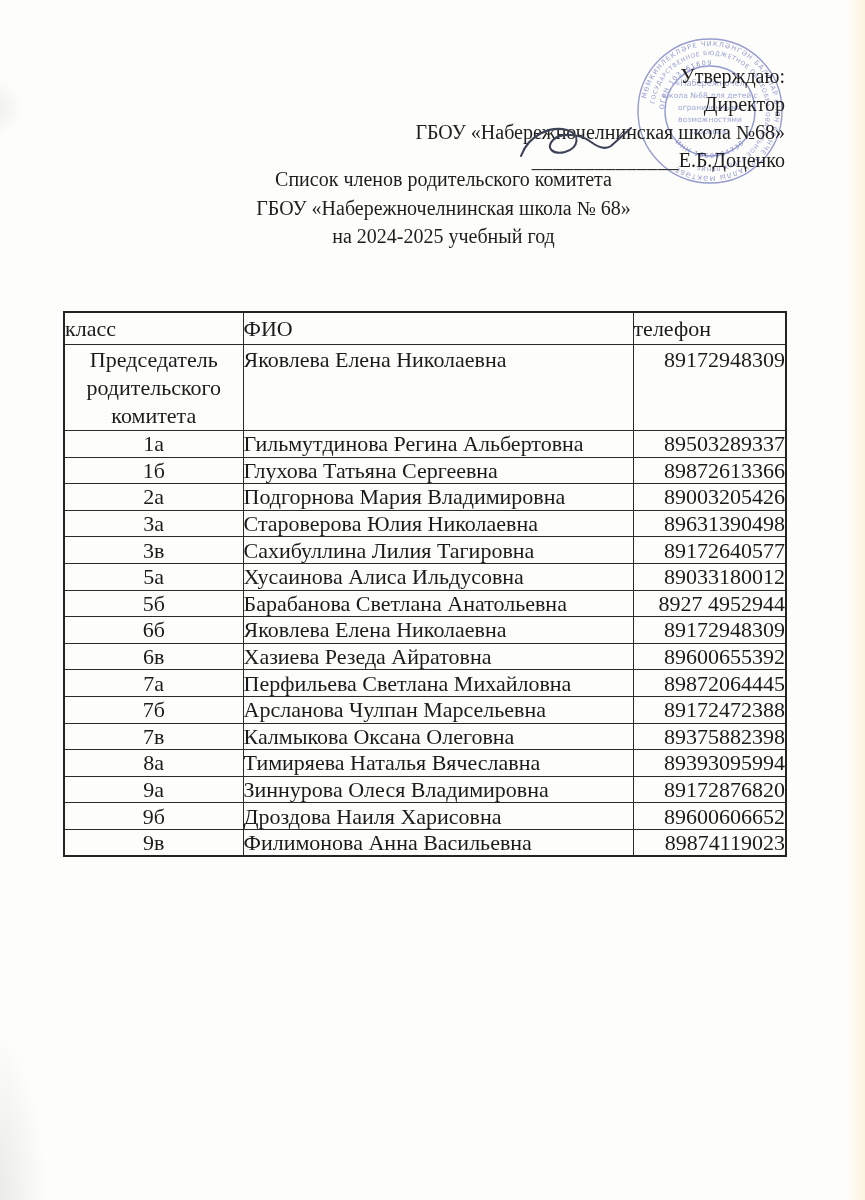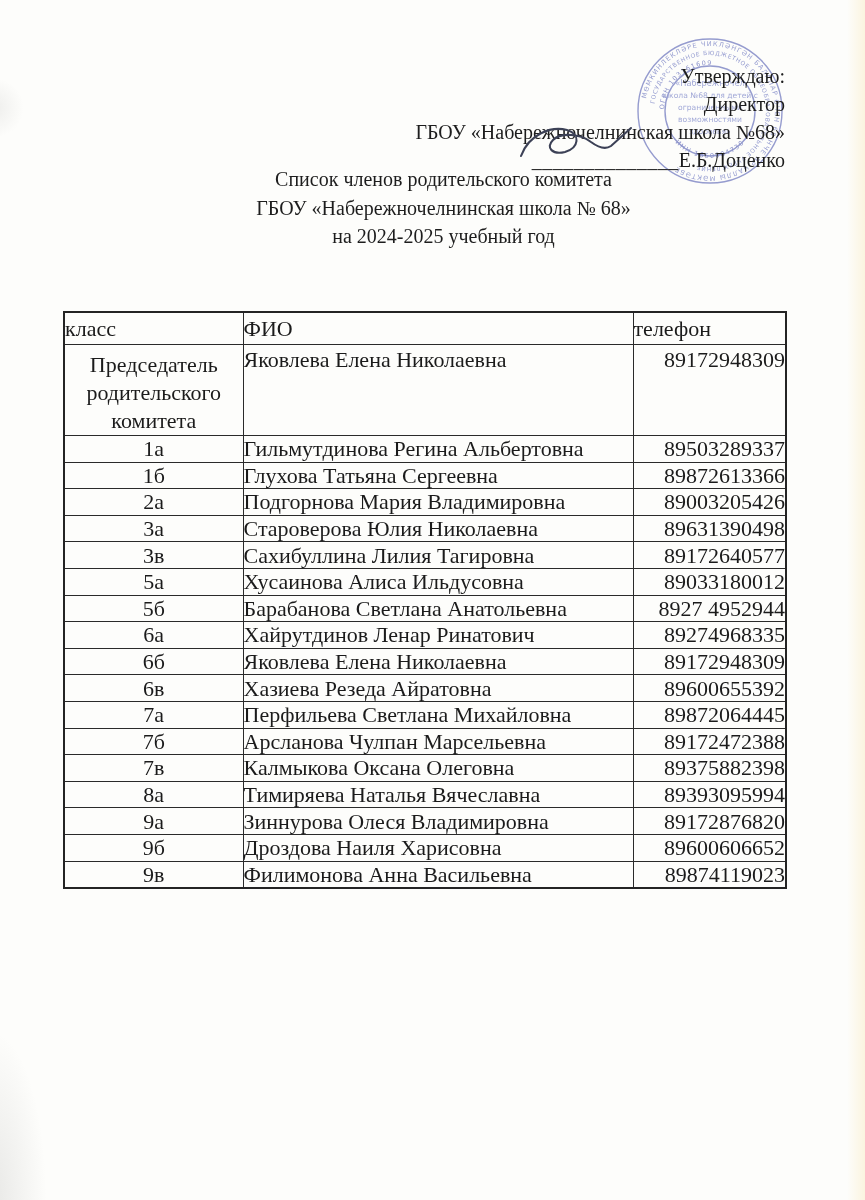--- a/index.html
+++ b/index.html
@@ -80,21 +80,21 @@
     height:31px;
     font-weight:normal;
     text-align:left;
     vertical-align:middle;
   }
   td.col-class{text-align:center;vertical-align:middle;line-height:1.05;}
   td.col-name{text-align:left;vertical-align:middle;padding-left:9px;line-height:1.05;}
   td.col-phone{text-align:right;vertical-align:middle;line-height:1.05;}
   tr.data-row{height:26.6px;}
   tr.chair-row{height:84px;}
-  tr.chair-row td.col-class{vertical-align:top;line-height:28px;padding-top:6px;}
+  tr.chair-row td.col-class{vertical-align:top;line-height:28px;padding-top:1px;}
   tr.chair-row td.col-name{vertical-align:top;padding-top:3px;}
   tr.chair-row td.col-phone{vertical-align:top;padding-top:3px;}
 </style>
 </head>
 <body>
 
 <div class="page">
 
   <div class="scan-edge-right"></div>
   <div class="scan-smudge-bl"></div>
@@ -199,25 +199,20 @@
           <td class="col-class">5а</td>
           <td class="col-name">Хусаинова Алиса Ильдусовна</td>
           <td class="col-phone">89033180012</td>
         </tr>
         <tr class="data-row">
           <td class="col-class">5б</td>
           <td class="col-name">Барабанова Светлана Анатольевна</td>
           <td class="col-phone">8927 4952944</td>
         </tr>
         <tr class="data-row">
-          <td class="col-class">6а</td>
-          <td class="col-name">Хайрутдинов Ленар Ринатович</td>
-          <td class="col-phone">89274968335</td>
-        </tr>
-        <tr class="data-row">
           <td class="col-class">6б</td>
           <td class="col-name">Яковлева Елена Николаевна</td>
           <td class="col-phone">89172948309</td>
         </tr>
         <tr class="data-row">
           <td class="col-class">6в</td>
           <td class="col-name">Хазиева Резеда Айратовна</td>
           <td class="col-phone">89600655392</td>
         </tr>
         <tr class="data-row">

